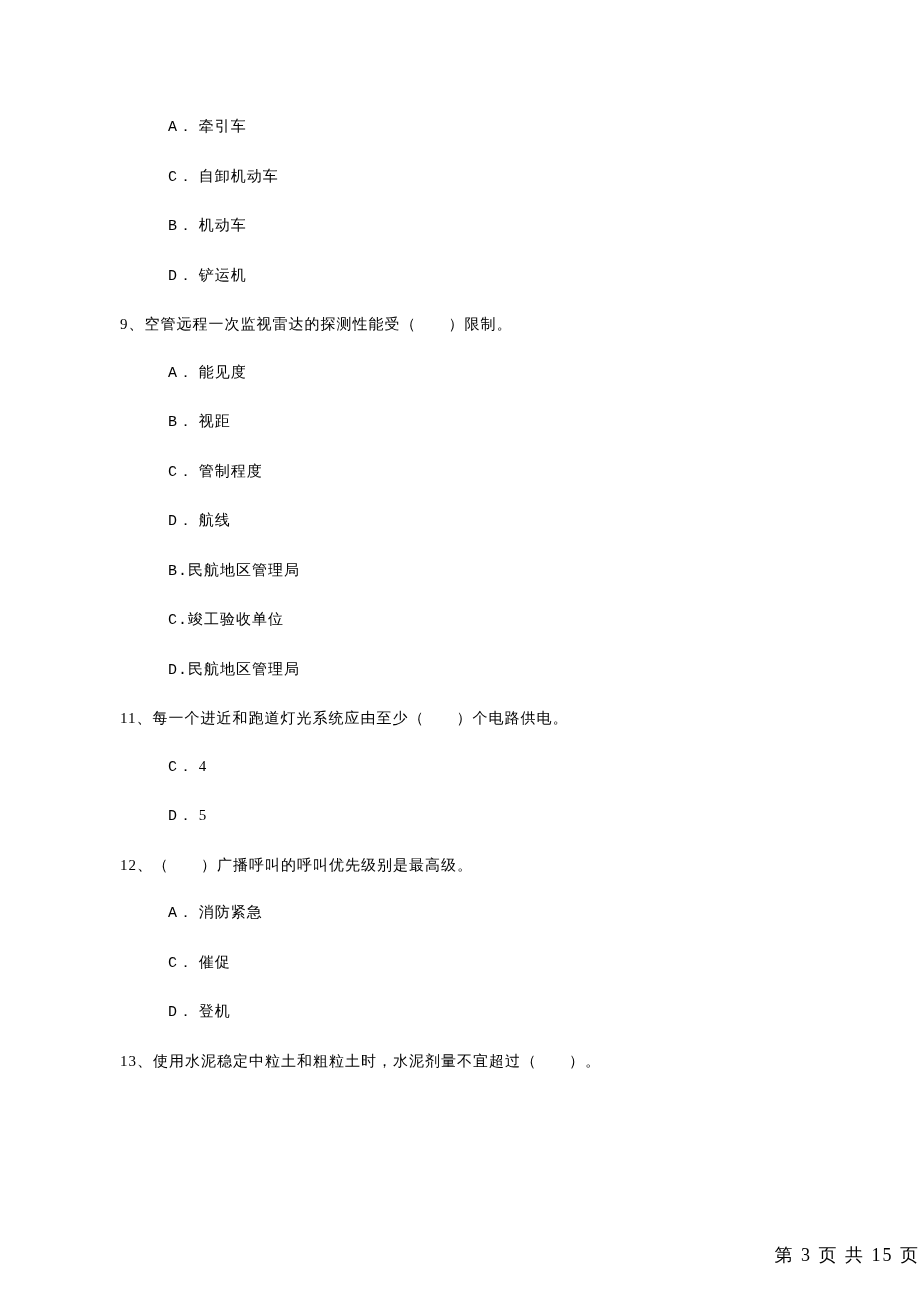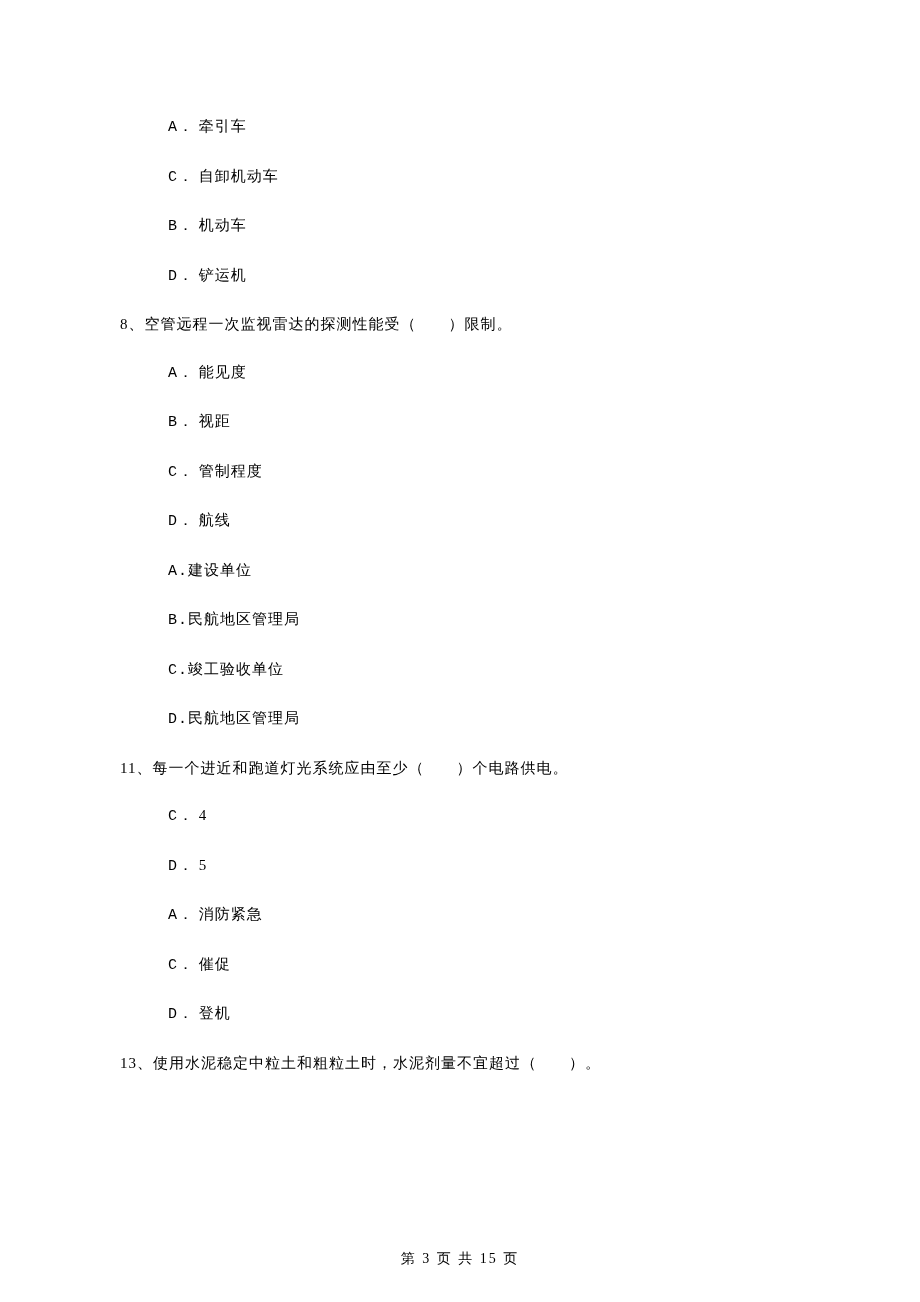--- a/index.html
+++ b/index.html
@@ -35,22 +35,22 @@
     .question {
       margin-bottom: 25px;
       margin-top: 5px;
       letter-spacing: 1px;
     }
     .footer {
       position: absolute;
       bottom: 33px;
       left: 0;
       width: 100%;
-      text-align: center;
-      font-size: 14px;
+      text-align: right;
+      font-size: 18px;
       letter-spacing: 2px;
     }
   </style>
 </head>
 <body>
 
 <div class="content">
 
   <div class="option">
     <span class="option-letter">A．</span>
@@ -62,61 +62,59 @@
   </div>
   <div class="option">
     <span class="option-letter">B．</span>
     <span>机动车</span>
   </div>
   <div class="option">
     <span class="option-letter">D．</span>
     <span>铲运机</span>
   </div>
 
-  <div class="question">8、空管远程一次监视雷达的探测性能受（　　）限制。</div>
+  <div class="question">9、空管远程一次监视雷达的探测性能受（　　）限制。</div>
   <div class="option">
     <span class="option-letter">A．</span>
     <span>能见度</span>
   </div>
   <div class="option">
     <span class="option-letter">B．</span>
     <span>视距</span>
   </div>
   <div class="option">
     <span class="option-letter">C．</span>
     <span>管制程度</span>
   </div>
   <div class="option">
     <span class="option-letter">D．</span>
     <span>航线</span>
   </div>
 
-  <div class="option tight">
-    <span class="option-letter">A.</span><span>建设单位</span>
-  </div>
   <div class="option tight">
     <span class="option-letter">B.</span><span>民航地区管理局</span>
   </div>
   <div class="option tight">
     <span class="option-letter">C.</span><span>竣工验收单位</span>
   </div>
   <div class="option tight">
     <span class="option-letter">D.</span><span>民航地区管理局</span>
   </div>
 
   <div class="question">11、每一个进近和跑道灯光系统应由至少（　　）个电路供电。</div>
   <div class="option">
     <span class="option-letter">C．</span>
     <span>4</span>
   </div>
   <div class="option">
     <span class="option-letter">D．</span>
     <span>5</span>
   </div>
 
+  <div class="question">12、（　　）广播呼叫的呼叫优先级别是最高级。</div>
   <div class="option">
     <span class="option-letter">A．</span>
     <span>消防紧急</span>
   </div>
   <div class="option">
     <span class="option-letter">C．</span>
     <span>催促</span>
   </div>
   <div class="option">
     <span class="option-letter">D．</span>

